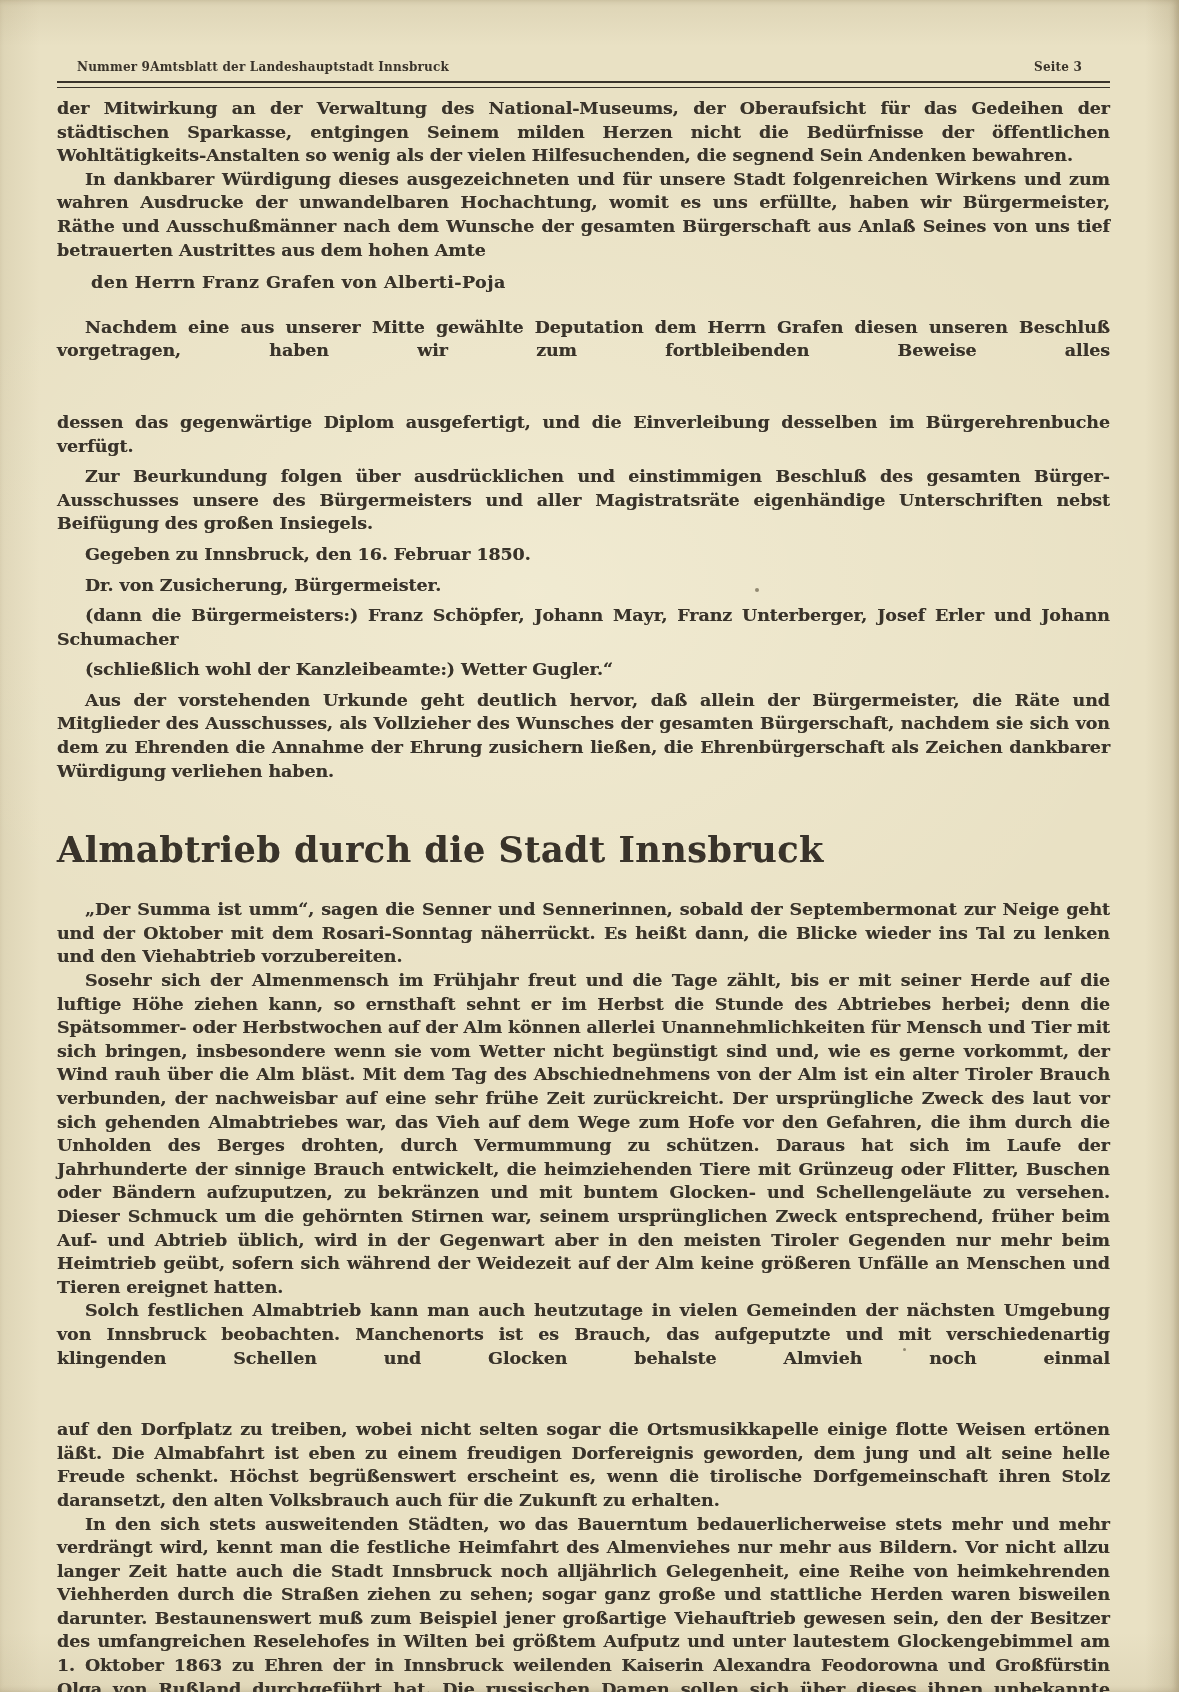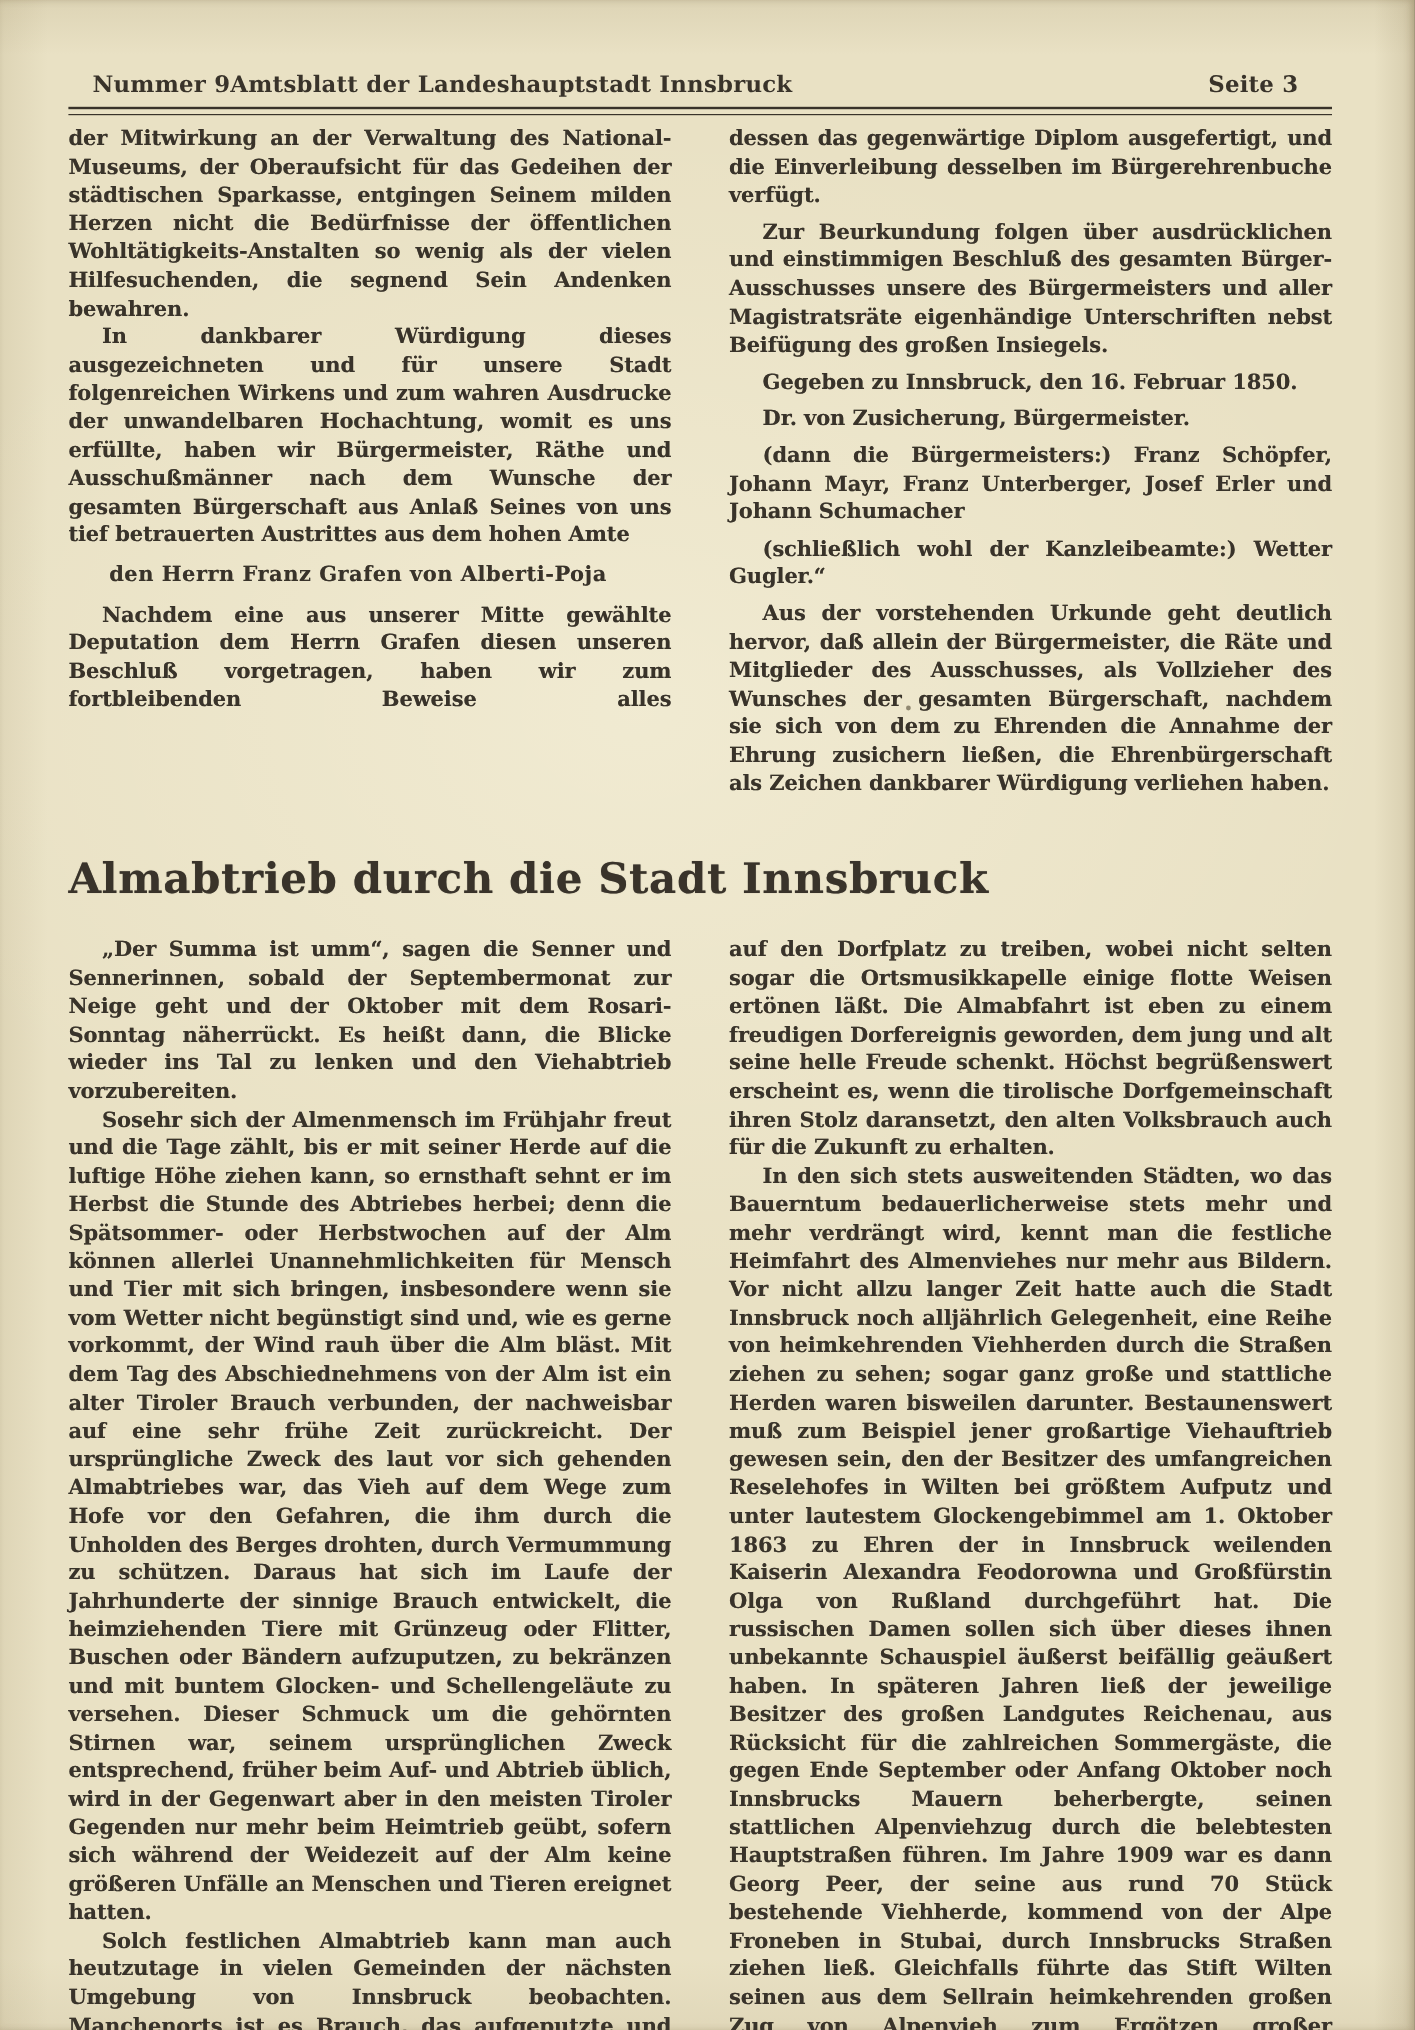--- a/index.html
+++ b/index.html
@@ -16,44 +16,45 @@
       var(--paper,#e9e1c4);
     box-shadow: inset -3px 0 6px rgba(90,70,35,.25);
     color:var(--ink,#39332a);
     font-family:"DejaVu Serif","Liberation Serif",serif;
     font-weight:700;
     overflow:hidden;
   }
   .masthead{
     display:flex;justify-content:space-between;align-items:baseline;
     padding:60px 97px 0 77px;
-    font-size:19px;letter-spacing:.2px;
+    font-size:12px;letter-spacing:.2px;
   }
   .masthead .m-title{flex:1;text-align:left;padding-right:30px;}
   .rule{
     margin:7px 69px 0 57px;height:4px;
     border-top:2.5px solid var(--ink,#39332a);
     border-bottom:1.2px solid var(--ink,#39332a);
   }
   .cols{
     display:flex;gap:48px;
     padding:0 69px 0 57px;
+    flex-direction:column;
   }
   .cols.first{margin-top:9px;}
   .cols.second{margin-top:26px;}
   .col{flex:1 1 0;
     font-size:17.5px;line-height:23.6px;
     text-align:justify;letter-spacing:-.1px;
     text-shadow:0 0 .5px rgba(57,51,42,.55);
   }
   .col p{margin:0;text-indent:28px;}
   .col p.cont{text-indent:0;}
   .col p.sp{margin-top:7px;}
   .col p.runover{text-align-last:justify;}
-  .col p.display{margin:9px 0 10px 0;text-indent:34px;text-align:left;letter-spacing:.4px;}
+  .col p.display{margin:9px 0 21px 0;text-indent:34px;text-align:left;letter-spacing:.4px;}
   .headline{
     margin:46px 69px 28px 57px;
     font-size:35px;font-weight:700;letter-spacing:.5px;
     text-shadow:0 0 .6px rgba(57,51,42,.6);
   }
   .speck{position:absolute;border-radius:50%;background:rgba(70,60,40,.55);}
 </style>
 </head>
 <body>
 

